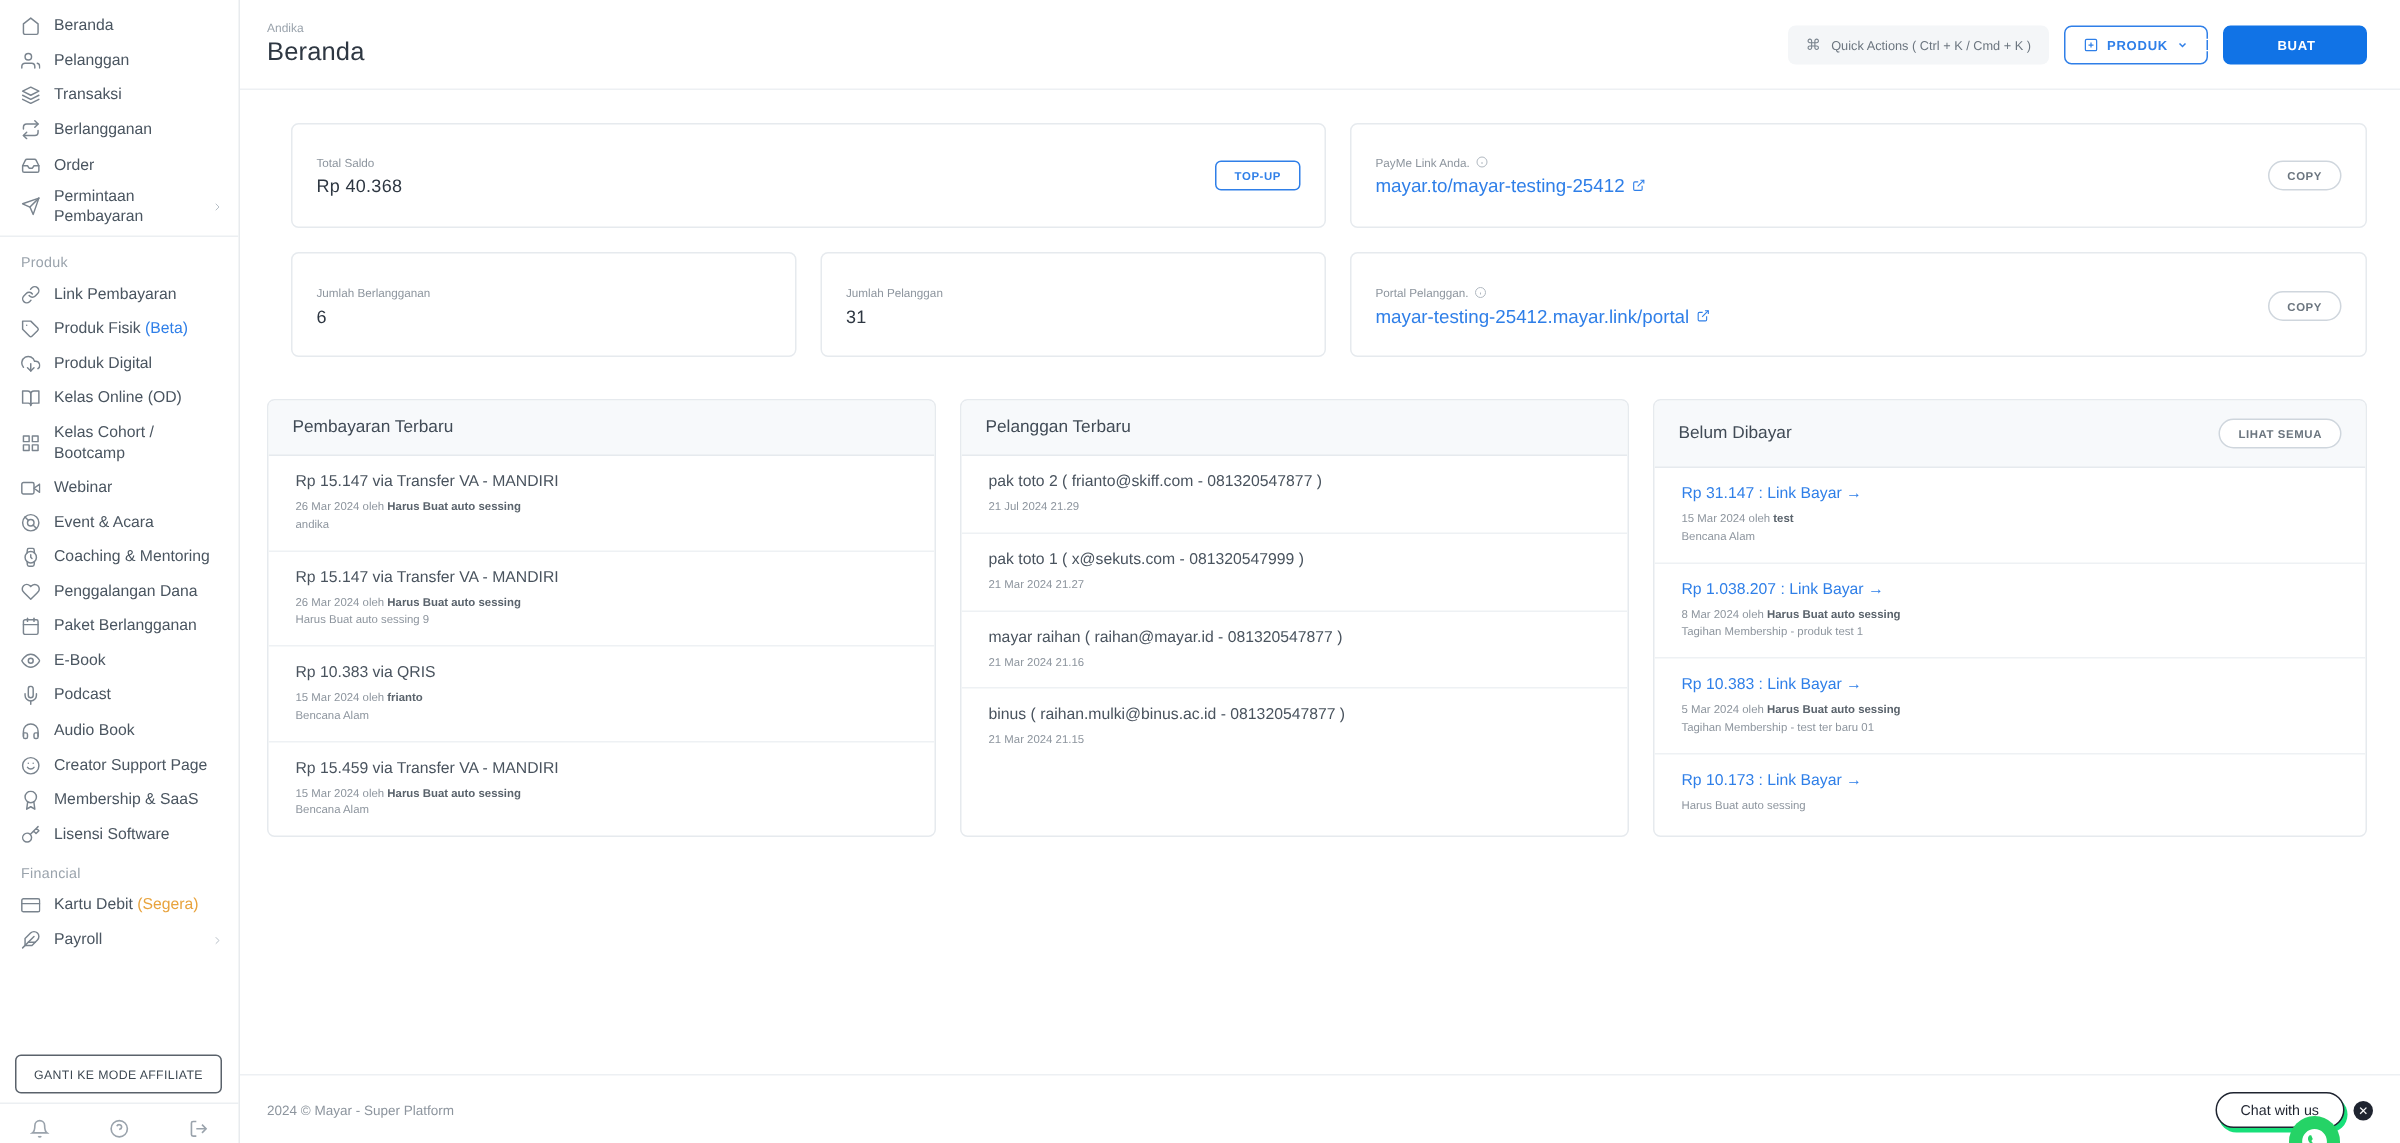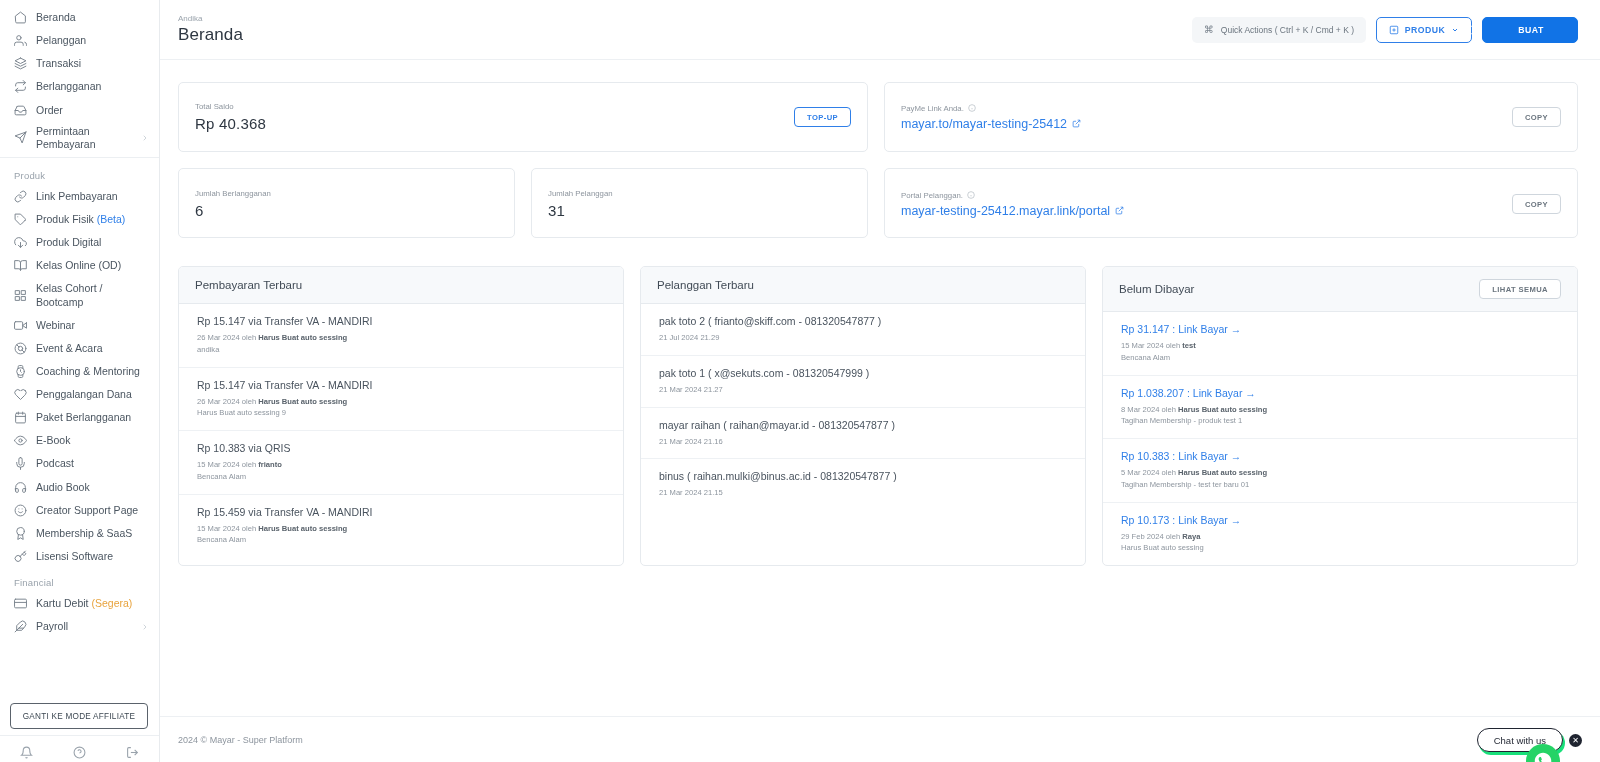--- a/index.html
+++ b/index.html
@@ -81,41 +81,41 @@
     height: 26px; border-radius: 5px;
     font-size: 8.7px; font-weight: 700; letter-spacing: .5px;
     cursor: pointer; font-family: inherit;
   }
   .btn-outline { width: 96px; border: 1px solid #2f7fe8; color: #2f7fe8; background: #fff; }
   .btn-filled { width: 96px; border: 1px solid #1173e6; color: #fff; background: #1173e6; gap: 44px; }
   .btn-outline svg, .btn-filled svg { width: 10px; height: 10px; display: block; }
   .chev-sm svg { width: 8px; height: 8px; }
 
   .content { flex: 1 1 auto; overflow: hidden; padding: 22px 22px 0 18px; }
-  .row { display: flex; gap: 16px; }
+  .row { display: flex; gap: 16px; margin-left: 16px; }
   .col-left { flex: 0 0 690px; }
   .col-right { flex: 1 1 auto; }
 
   .card {
     border: 1px solid #e6eaee; border-radius: 5px; background: #fff;
   }
   .card-pad { padding: 14px 16px; display: flex; align-items: center; justify-content: space-between; }
   .card-label { font-size: 7.8px; color: #8d959e; margin-bottom: 4px; display: flex; align-items: center; gap: 4px; }
-  .card-value { font-size: 15px; color: #2e3742; letter-spacing: .2px; }
+  .card-value { font-size: 12px; color: #2e3742; letter-spacing: .2px; }
   .card-link { font-size: 12.5px; color: #2f7fe8; display: flex; align-items: center; gap: 5px; cursor: pointer; }
   .card-link svg { width: 9px; height: 9px; display: block; }
   .info-ic { width: 8px; height: 8px; color: #b0b8c0; }
   .info-ic svg { width: 8px; height: 8px; display: block; }
   .mini-btn {
     border: 1px solid #2f7fe8; color: #2f7fe8; background: #fff;
     border-radius: 4px; height: 20px; padding: 0 12px;
     font-size: 7.6px; font-weight: 700; letter-spacing: .4px;
     cursor: pointer; font-family: inherit; display:flex; align-items:center;
   }
-  .mini-btn.gray { border-color: #cfd6dd; color: #6b757f; }
+  .mini-btn.gray { border-color: #cfd6dd; color: #6b757f; border-radius: 10px; }
 
   .stat-card { height: 70px; }
   .stat-card .card-pad { height: 70px; align-items: center; }
 
   
   .panels { display: flex; gap: 16px; margin-top: 28px; }
   .panel { border: 1px solid #e6eaee; border-radius: 5px; background: #fff; overflow: hidden; }
   .panel.p1 { flex: 0 0 446px; }
   .panel.p2 { flex: 0 0 446px; }
   .panel.p3 { flex: 1 1 auto; }
@@ -673,21 +673,20 @@
                 <div class="pi-sub">8 Mar 2024 oleh <b>Harus Buat auto sessing</b></div>
                 <div class="pi-sub2">Tagihan Membership - produk test 1</div>
               </div>
               <div class="panel-item">
                 <div class="pi-title link">Rp 10.383 : Link Bayar →</div>
                 <div class="pi-sub">5 Mar 2024 oleh <b>Harus Buat auto sessing</b></div>
                 <div class="pi-sub2">Tagihan Membership - test ter baru 01</div>
               </div>
               <div class="panel-item">
                 <div class="pi-title link">Rp 10.173 : Link Bayar →</div>
-                <div class="pi-sub">29 Feb 2024 oleh <b>Raya</b></div>
                 <div class="pi-sub2">Harus Buat auto sessing</div>
               </div>
             </div>
         </div>
       </div>
     </div>
 
     <div class="footer">
       <span>2024 © Mayar - Super Platform</span>
     </div>

